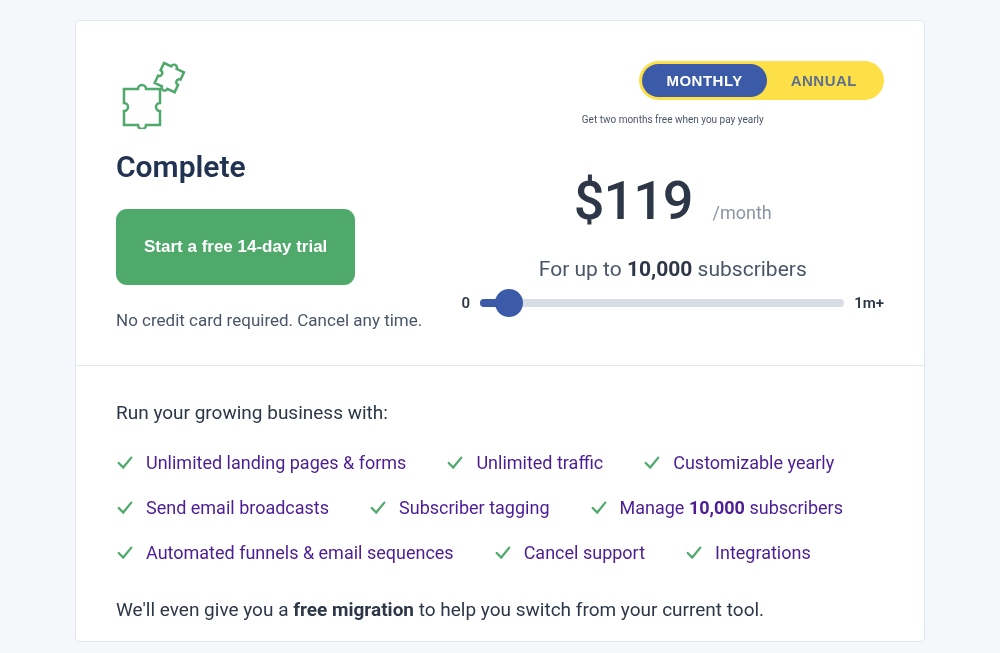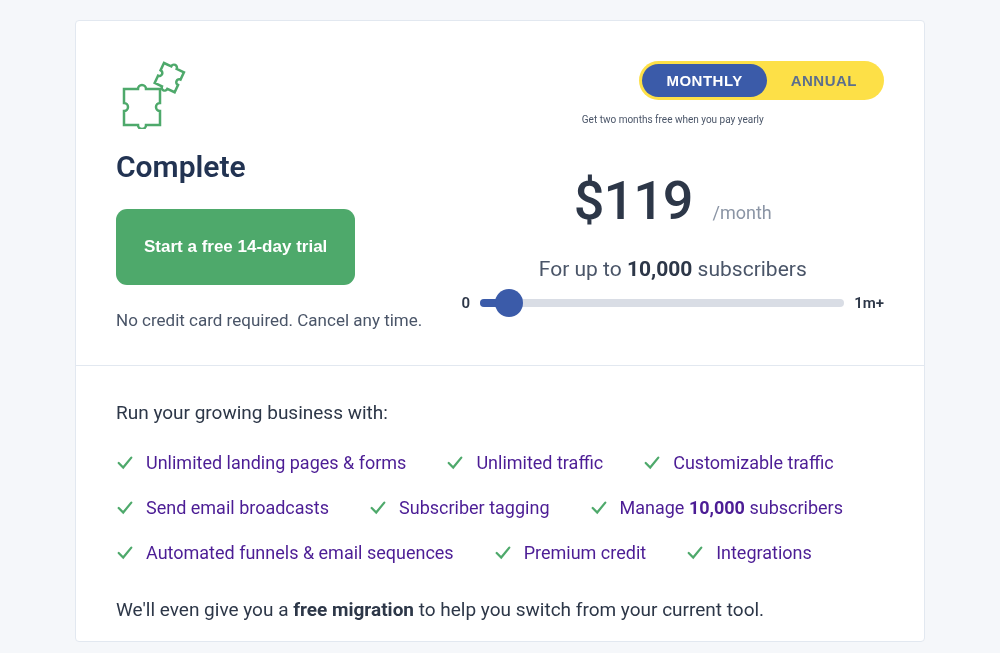--- a/index.html
+++ b/index.html
@@ -248,21 +248,21 @@
           </span>
         <span>Unlimited traffic</span>
       </div>
 
       <div class="feature">
         <span class="check">
             <svg viewBox="0 0 20 20">
               <path d="M3 10 l5 5 l9 -11" stroke="#4ea96b" stroke-width="2.5" fill="none" stroke-linecap="round"></path>
             </svg>
           </span>
-        <span>Customizable traffic</span>
+        <span>Customizable yearly</span>
       </div>
 
       <div class="feature">
         <span class="check">
             <svg viewBox="0 0 20 20">
               <path d="M3 10 l5 5 l9 -11" stroke="#4ea96b" stroke-width="2.5" fill="none" stroke-linecap="round"></path>
             </svg>
           </span>
         <span>Send email broadcasts</span>
       </div>
@@ -293,21 +293,21 @@
           </span>
         <span>Automated funnels &amp; email sequences</span>
       </div>
 
       <div class="feature">
         <span class="check">
             <svg viewBox="0 0 20 20">
               <path d="M3 10 l5 5 l9 -11" stroke="#4ea96b" stroke-width="2.5" fill="none" stroke-linecap="round"></path>
             </svg>
           </span>
-        <span>Premium credit</span>
+        <span>Cancel support</span>
       </div>
 
       <div class="feature">
         <span class="check">
             <svg viewBox="0 0 20 20">
               <path d="M3 10 l5 5 l9 -11" stroke="#4ea96b" stroke-width="2.5" fill="none" stroke-linecap="round"></path>
             </svg>
           </span>
         <span>Integrations</span>
       </div>

